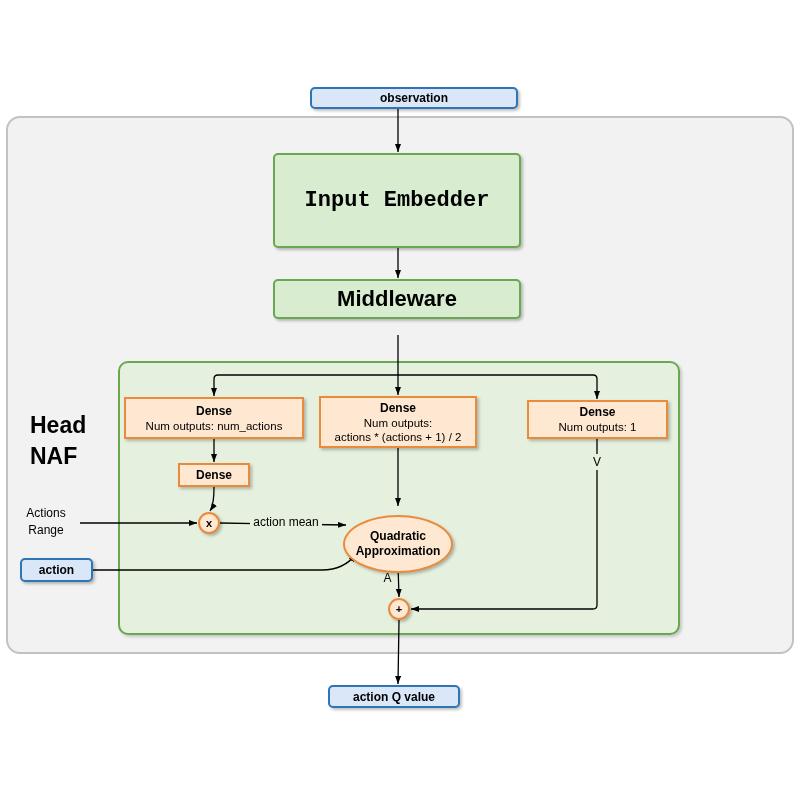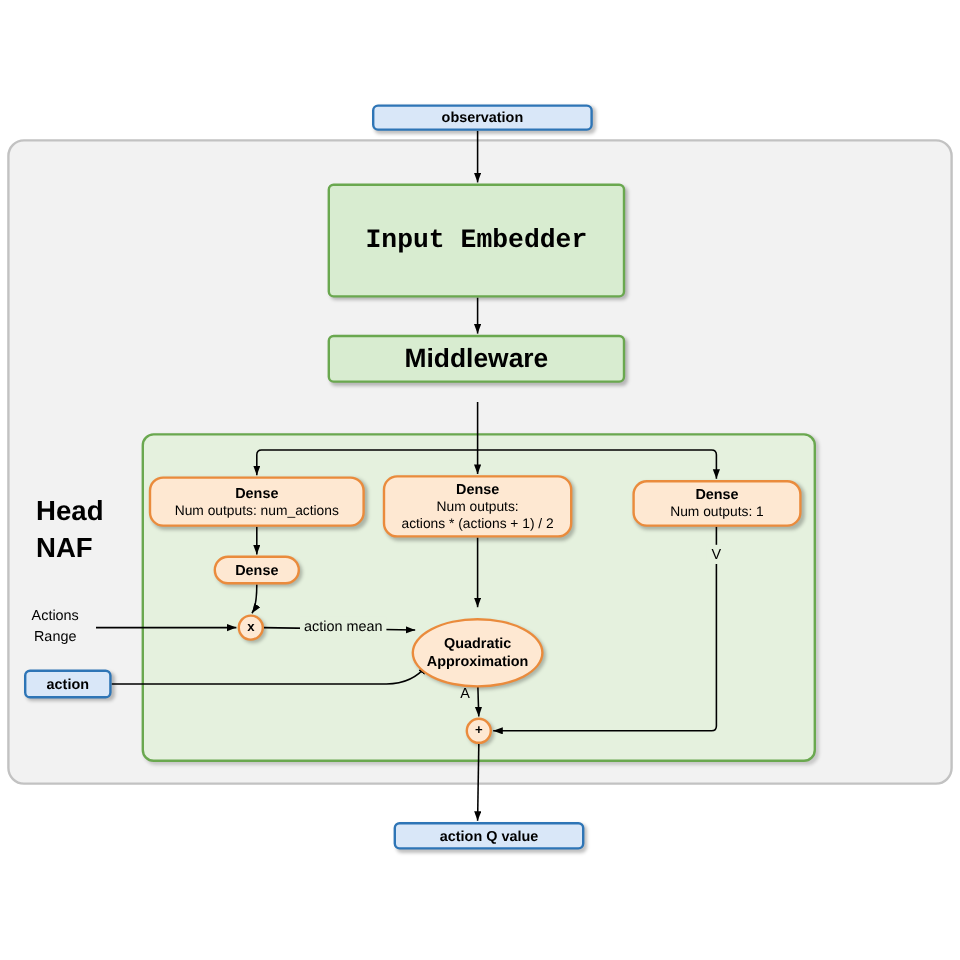--- a/index.html
+++ b/index.html
@@ -35,21 +35,21 @@
   .green-box {
     background: var(--green-fill, #d8ecd0);
     border: 2px solid var(--green-border, #6aa84f);
     border-radius: 5px;
     box-shadow: 2px 2px 3px rgba(0,0,0,0.25);
     font-weight: bold; font-size: 22px;
   }
   .orange-box {
     background: var(--orange-fill, #fee8d2);
     border: 2px solid var(--orange-border, #ea8b3c);
-    border-radius: 12px;
+    border-radius: 0;
     box-shadow: 2px 2px 3px rgba(0,0,0,0.25);
   }
   .orange-box .t { font-weight: bold; font-size: 12px; line-height: 15px; }
   .orange-box .s { font-size: 11.5px; line-height: 14px; }
   .tanh-box { font-weight: bold; font-size: 12px; }
   .circle { border-radius: 50%; font-weight: bold; font-size: 11px; line-height: 11px; }
   .ellipse { border-radius: 50%; font-weight: bold; font-size: 12px; line-height: 15px; }
   .naf-label { font-weight: bold; font-size: 23px; line-height: 31px; text-align: left; }
   .side-label { font-size: 12px; line-height: 17px; }
   .edge-label { font-size: 12px; line-height: 16px; text-align: center; }
@@ -79,21 +79,21 @@
   <path class="edge" d="M 214 487 Q 214 505 210 511" marker-end="url(#arrow)"></path>
   <path class="edge" d="M 80 523 L 197 523" marker-end="url(#arrow)"></path>
   <path class="edge" d="M 220 523 L 346 525" marker-end="url(#arrow)"></path>
   <path class="edge" d="M 93 570 L 322 570 Q 344 570 356 554" marker-end="url(#arrow)"></path>
   <path class="edge" d="M 398 448 L 398 506" marker-end="url(#arrow)"></path>
   <path class="edge" d="M 398 565 L 399 597" marker-end="url(#arrow)"></path>
   <path class="edge" d="M 597 439 L 597 605 Q 597 609 593 609 L 411 609" marker-end="url(#arrow)"></path>
   <path class="edge" d="M 399 620 L 398 684" marker-end="url(#arrow)"></path>
 </svg>
 
-<div class="abs cc blue-box" style="left:310px; top:87px; width:184px; height:22px;">observation</div>
+<div class="abs cc blue-box" style="left:310px; top:87px; width:208px; height:22px;">observation</div>
 
 <div class="abs cc green-box" style="left:273px; top:153px; width:248px; height:95px;font-family:Liberation Mono, monospace;">Input Embedder</div>
 
 <div class="abs cc green-box" style="left:273px; top:279px; width:248px; height:40px;">Middleware</div>
 
 <div class="abs naf-label" style="left:30px; top:410px; width:90px;">
   <div>Head</div>
   <div>NAF</div>
 </div>
 
@@ -130,13 +130,13 @@
   <div>Quadratic</div>
   <div>Approximation</div>
 </div>
 
 <div class="abs edge-label" style="left:380px; top:570px; width:15px; height:16px;">A</div>
 
 <div class="abs edge-label masked" style="left:589px; top:454px; width:16px; height:16px;">V</div>
 
 <div class="abs cc orange-box circle" style="left:388px; top:598px; width:22px; height:22px;">+</div>
 
-<div class="abs cc blue-box" style="left:328px; top:685px; width:159px; height:23px;">action Q value</div>
+<div class="abs cc blue-box" style="left:328px; top:685px; width:132px; height:23px;">action Q value</div>
 
 </body></html>

